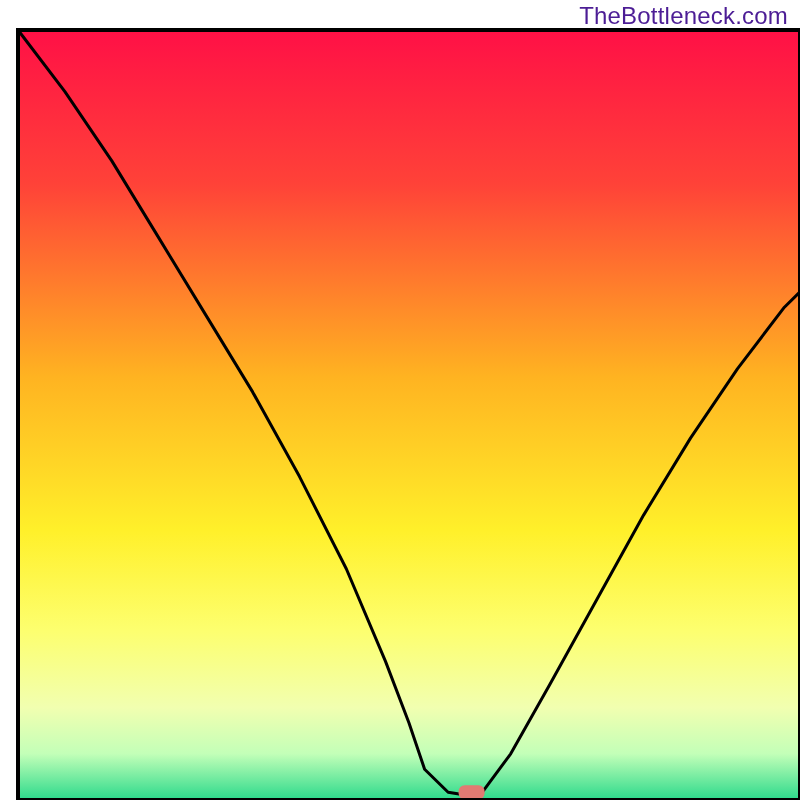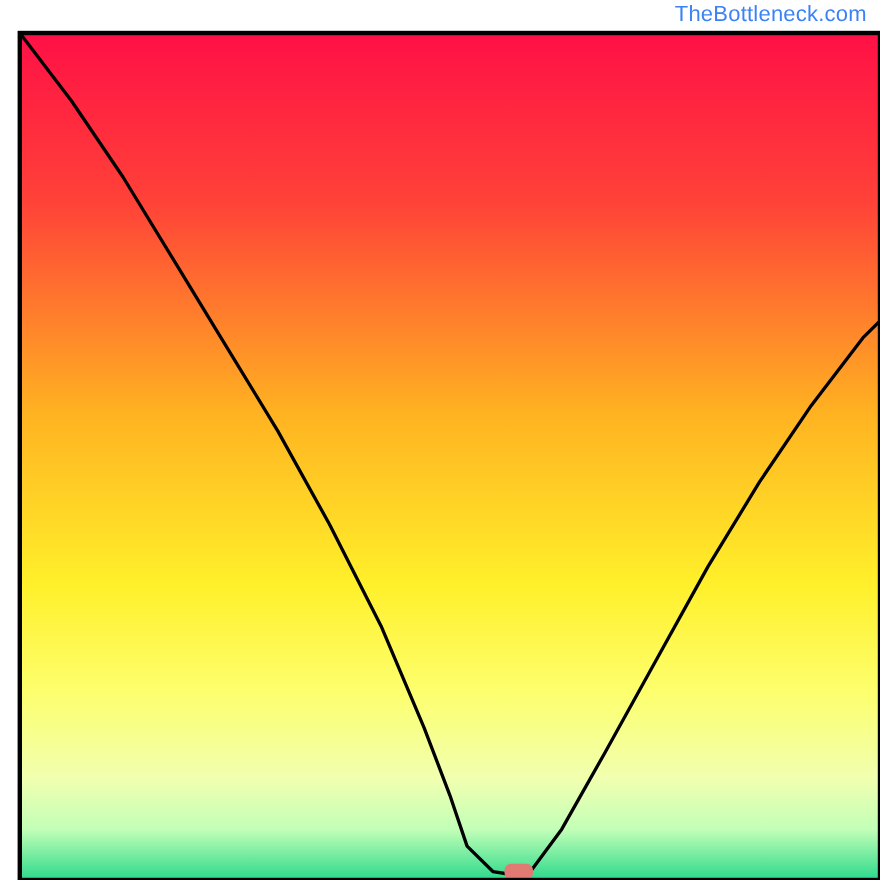--- a/index.html
+++ b/index.html
@@ -13,22 +13,22 @@
   }
   .wrap {
     position: relative;
     width: 800px;
     height: 800px;
   }
   .watermark {
     position: absolute;
     top: 2px;
     right: 12px;
-    color: #3b82f6;
-    font-size: 20px;
+    color: #4c1d95;
+    font-size: 24px;
     font-weight: 400;
     letter-spacing: 0.2px;
     z-index: 10;
     user-select: none;
     margin-left: 15px;
   }
   svg {
     display: block;
   }
 </style>

